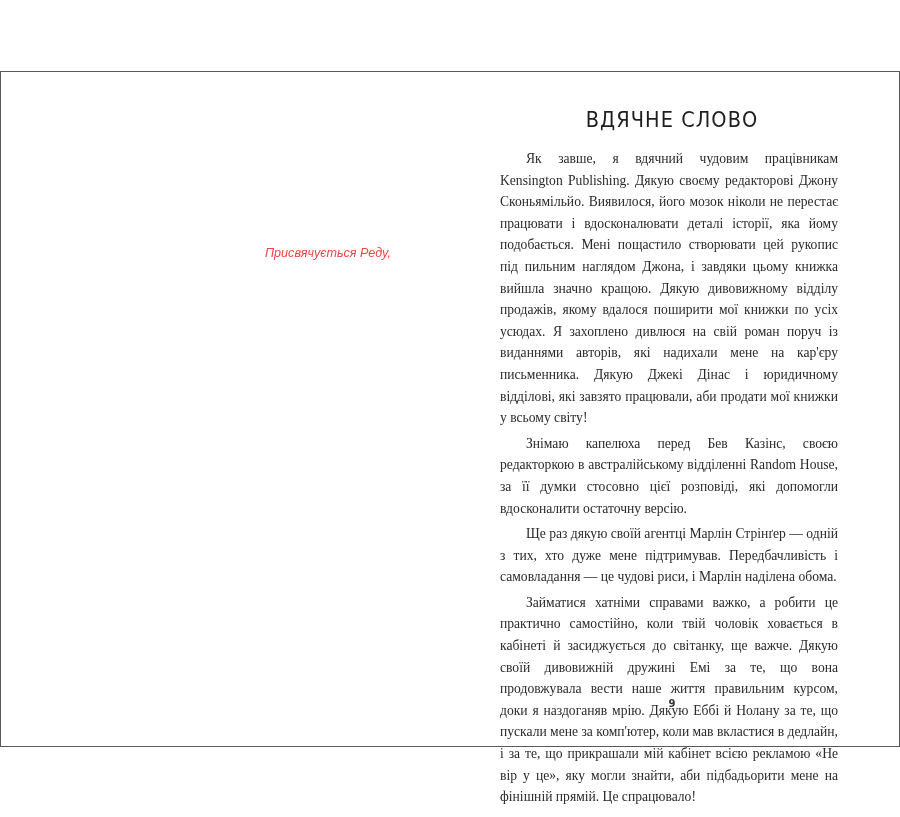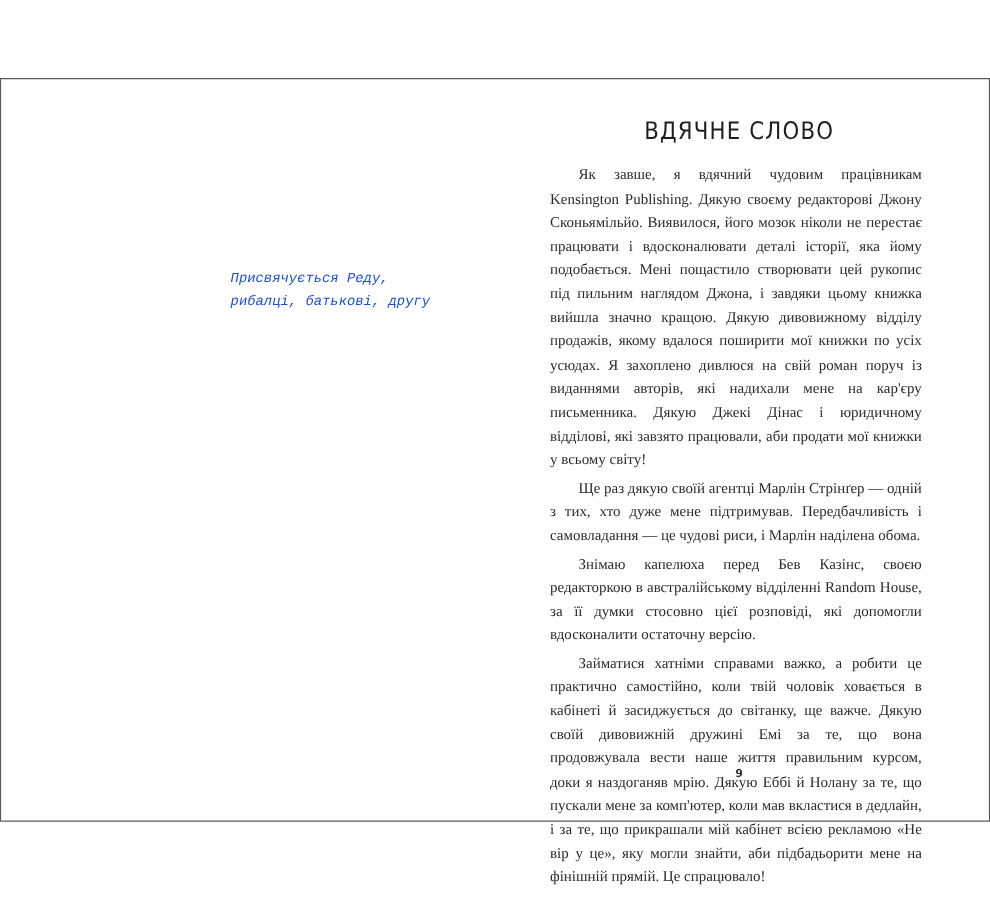--- a/index.html
+++ b/index.html
@@ -2,23 +2,23 @@
 <html><head>
   <meta charset="utf-8">
   <style>
     html, body { margin: 0; padding: 0; background: #ffffff; }
     body { width: 900px; height: 817px; position: relative; overflow: hidden; }
     .spread {
       position: absolute; left: 0; top: 71px; width: 898px; height: 674px;
       border: 1px solid #5a5a5a; border-right-width: 2px; background: #fff;
     }
     .dedication {
-      position: absolute; right: 508px; top: 171px; text-align: left;
-      font-family: Liberation Mono, monospace; font-style: italic; font-size: 12.6px;
-      line-height: 21px; color: #1d4ed8;
+      position: absolute; right: 508px; top: 171px; text-align: center;
+      font-family: Liberation Sans, sans-serif; font-style: italic; font-size: 12.6px;
+      line-height: 21px; color: #ef4444;
     }
     .right-page {
       position: absolute; left: 496px; top: 100px; width: 346px;
     }
     .chapter-title {
       text-align: center; font-family: "DejaVu Sans", sans-serif; font-weight: normal;
       font-size: 22px; letter-spacing: 1.2px; color: #1e1e1e; margin: 7px 0 16px 6px;
       transform: scaleX(0.88); transform-origin: center;
     }
     .body-text {
@@ -30,27 +30,26 @@
       position: absolute; left: 662px; top: 698px; width: 20px; text-align: center;
       font-family: "DejaVu Sans", sans-serif; font-weight: bold; font-size: 10px; color: #333;
     }
   </style>
 </head>
 <body>
 
 <div class="spread">
   <div class="dedication">
     <div>Присвячується Реду,</div>
-    <div>рибалці, батькові, другу</div>
   </div>
 </div>
 
 <div class="right-page">
   <div class="chapter-title">ВДЯЧНЕ СЛОВО</div>
   <div class="body-text">
     <p>Як завше, я вдячний чудовим працівникам Kensington Publishing. Дякую своєму редакторові Джону Сконьямільйо. Виявилося, його мозок ніколи не перестає працювати і вдосконалювати деталі історії, яка йому подобається. Мені пощастило створювати цей рукопис під пильним наглядом Джона, і завдяки цьому книжка вийшла значно кращою. Дякую дивовижному відділу продажів, якому вдалося поширити мої книжки по усіх усюдах. Я захоплено дивлюся на свій роман поруч із виданнями авторів, які надихали мене на кар'єру письменника. Дякую Джекі Дінас і юридичному відділові, які завзято працювали, аби продати мої книжки у всьому світу!</p>
+    <p>Знімаю капелюха перед Бев Казінс, своєю редакторкою в австралійському відділенні Random House, за її думки стосовно цієї розповіді, які допомогли вдосконалити остаточну версію.</p>
     <p>Ще раз дякую своїй агентці Марлін Стрінґер — одній з тих, хто дуже мене підтримував. Передбачливість і самовладання — це чудові риси, і Марлін наділена обома.</p>
-    <p>Знімаю капелюха перед Бев Казінс, своєю редакторкою в австралійському відділенні Random House, за її думки стосовно цієї розповіді, які допомогли вдосконалити остаточну версію.</p>
     <p>Займатися хатніми справами важко, а робити це практично самостійно, коли твій чоловік ховається в кабінеті й засиджується до світанку, ще важче. Дякую своїй дивовижній дружині Емі за те, що вона продовжувала вести наше життя правильним курсом, доки я наздоганяв мрію. Дякую Еббі й Нолану за те, що пускали мене за комп'ютер, коли мав вкластися в дедлайн, і за те, що прикрашали мій кабінет всією рекламою «Не вір у це», яку могли знайти, аби підбадьорити мене на фінішній прямій. Це спрацювало!</p>
   </div>
 </div>
 
 <div class="page-number">9</div>
 
 </body></html>

